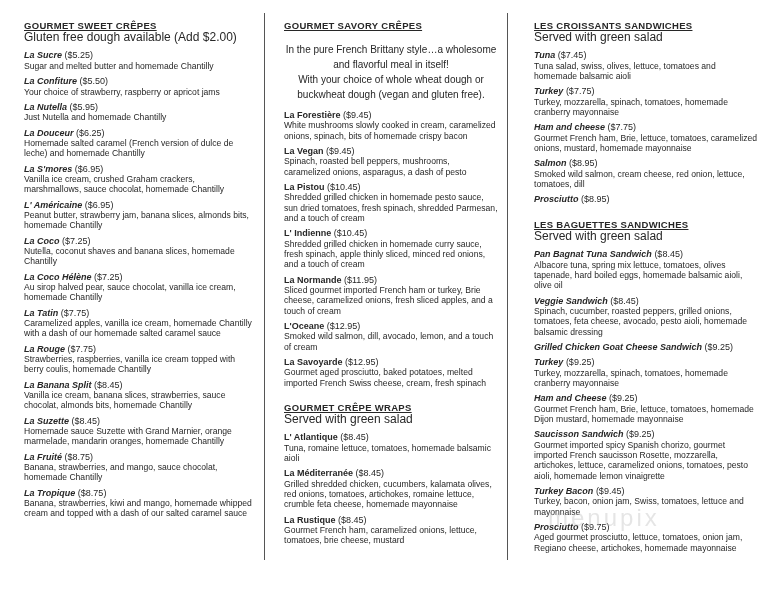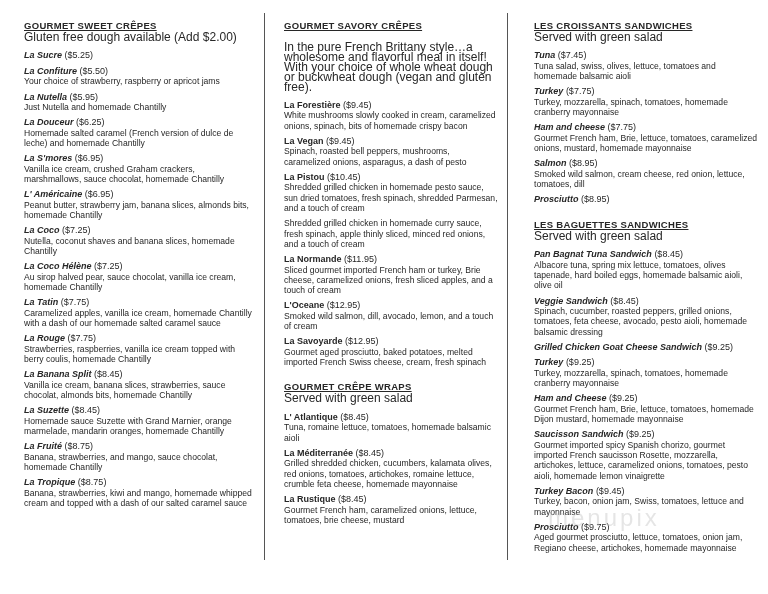--- a/index.html
+++ b/index.html
@@ -18,21 +18,21 @@
   .divider{position:absolute;top:13px;width:1px;height:563px;background:#555555;}
   .divider-1{left:264px;}
   .divider-2{left:507px;}
 
   .section-gap{margin-top:14px;}
   .section-heading{
     font-size:9.5px;font-weight:bold;letter-spacing:.3px;
     text-decoration:underline;line-height:12px;
   }
   .section-sub{font-size:12px;line-height:10.4px;}
-  .section-intro{font-size:12px;line-height:10px;}
+  .section-intro{font-size:10px;line-height:15px;text-align:center;}
   .section-heading + .section-intro{margin-top:10px;}
   .item-list{margin-top:8px;}
   .menu-item{margin-bottom:5px;}
   .item-name-line{font-size:9px;line-height:10.4px;}
   .item-name{font-weight:bold;}
   .col-italic .item-name{font-style:italic;}
   .item-price{font-weight:normal;}
   .item-desc{font-size:8.6px;line-height:10.3px;}
 
   .watermark{
@@ -49,20 +49,21 @@
 <body>
 
 <div class="page">
   <div class="col col-1 col-italic">
       <div class="menu-section">
         <div class="section-heading">GOURMET SWEET CRÊPES</div>
         <div class="section-sub">Gluten free dough available (Add $2.00)</div>
         <div class="item-list">
           <div class="menu-item">
             <div class="item-name-line"><span class="item-name">La Sucre</span> <span class="item-price">($5.25)</span></div>
+            <div class="item-desc">Sugar and melted butter and homemade Chantilly</div>
           </div>
           <div class="menu-item">
             <div class="item-name-line"><span class="item-name">La Confiture</span> <span class="item-price">($5.50)</span></div>
             <div class="item-desc">Your choice of strawberry, raspberry or apricot jams</div>
           </div>
           <div class="menu-item">
             <div class="item-name-line"><span class="item-name">La Nutella</span> <span class="item-price">($5.95)</span></div>
             <div class="item-desc">Just Nutella and homemade Chantilly</div>
           </div>
           <div class="menu-item">
@@ -125,20 +126,21 @@
           </div>
           <div class="menu-item">
             <div class="item-name-line"><span class="item-name">La Vegan</span> <span class="item-price">($9.45)</span></div>
             <div class="item-desc">Spinach, roasted bell peppers, mushrooms, caramelized onions, asparagus, a dash of pesto</div>
           </div>
           <div class="menu-item">
             <div class="item-name-line"><span class="item-name">La Pistou</span> <span class="item-price">($10.45)</span></div>
             <div class="item-desc">Shredded grilled chicken in homemade pesto sauce, sun dried tomatoes, fresh spinach, shredded Parmesan, and a touch of cream</div>
           </div>
           <div class="menu-item">
+            <div class="item-name-line"><span class="item-name">L' Indienne</span> <span class="item-price">($10.45)</span></div>
             <div class="item-desc">Shredded grilled chicken in homemade curry sauce, fresh spinach, apple thinly sliced, minced red onions, and a touch of cream</div>
           </div>
           <div class="menu-item">
             <div class="item-name-line"><span class="item-name">La Normande</span> <span class="item-price">($11.95)</span></div>
             <div class="item-desc">Sliced gourmet imported French ham or turkey, Brie cheese, caramelized onions, fresh sliced apples, and a touch of cream</div>
           </div>
           <div class="menu-item">
             <div class="item-name-line"><span class="item-name">L'Oceane</span> <span class="item-price">($12.95)</span></div>
             <div class="item-desc">Smoked wild salmon, dill, avocado, lemon, and a touch of cream</div>
           </div>

